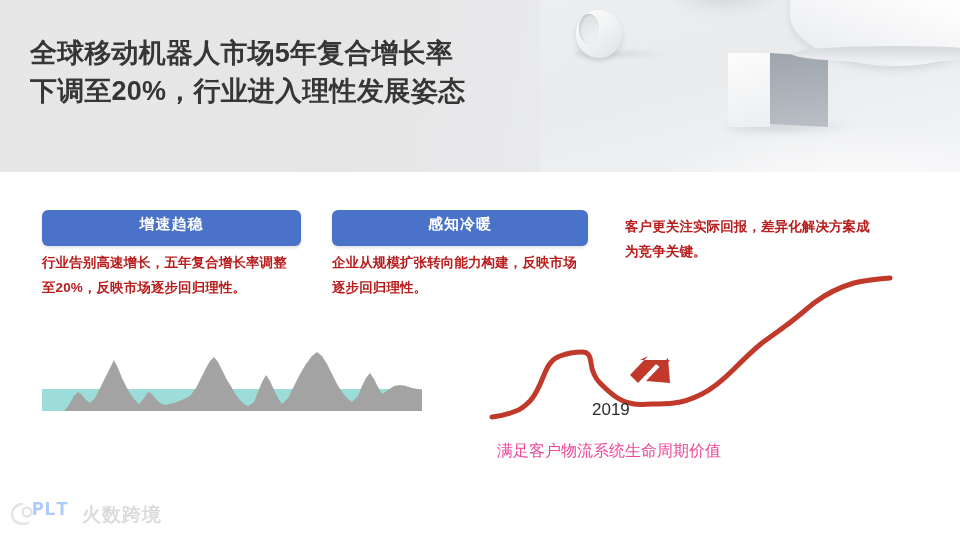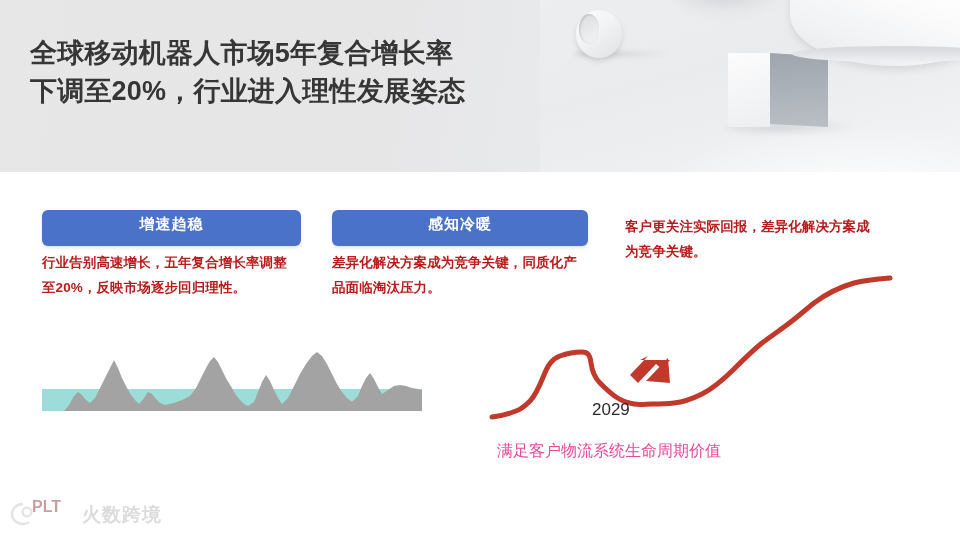--- a/index.html
+++ b/index.html
@@ -228,25 +228,26 @@
     margin-left: 40px;
   }
   .wm-logo {
     position: absolute;
     left: 2px; top: 3px;
     width: 28px; height: 26px;
   }
   .wm-plt {
     position: absolute;
     left: 24px; top: 0px;
-    font-size: 16px;
-    font-weight: bold;
-    color: #7f1d1d;
+    font-size: 20px;
+    font-weight: bold;
+    color: #3b82f6;
     letter-spacing: 0px;
     opacity: 0.85;
+    font-family: Liberation Mono, monospace;
   }
 </style>
 </head>
 <body>
 
 <div class="slide">
 
   <div class="header">
     <div class="header-scene">
       <div class="scene-floor"></div>
@@ -265,21 +266,21 @@
 
   <div class="pillars">
 
     <div class="pillar pillar-1">
       <div class="pillar-badge">增速趋稳</div>
       <div class="pillar-body">行业告别高速增长，五年复合增长率调整至20%，反映市场逐步回归理性。</div>
     </div>
 
     <div class="pillar pillar-2">
       <div class="pillar-badge">感知冷暖</div>
-      <div class="pillar-body">差异化解决方案成为竞争关键，同质化产品面临淘汰压力。</div>
+      <div class="pillar-body">企业从规模扩张转向能力构建，反映市场逐步回归理性。</div>
     </div>
 
     <div class="pillar pillar-3">
       <div class="pillar-body">客户更关注实际回报，差异化解决方案成为竞争关键。</div>
     </div>
   </div>
 
   <svg class="mountain-figure" viewBox="0 0 380 75" preserveAspectRatio="none">
     <rect x="0" y="41" width="380" height="22" fill="#9dddd9"></rect>
     <path fill="#a3a3a3" d="M22,63
@@ -316,21 +317,21 @@
              C274,94 282,86 292,78
              C300,72 306,68 314,62
              C324,55 334,46 344,38
              C356,29 370,22 384,18
              C396,15 408,14 420,13"></path>
     <g>
       <path fill="#c0392b" d="M170,95 L200,95 L192,104 L186,99 L168,118 L160,110 L178,91 Z"></path>
       <polygon fill="#c0392b" points="198,93 200,118 176,116"></polygon>
     </g>
   </svg>
-  <div class="trend-year">2029</div>
+  <div class="trend-year">2019</div>
   <div class="caption-right">满足客户物流系统生命周期价值</div>
 
   <div class="watermark">
     <svg class="wm-logo" viewBox="0 0 28 26">
       <path d="M13,3 C6,3 2,8 2,13 C2,19 7,23 13,23 C16,23 18,22 19,21" fill="none" stroke="#c9c9c9" stroke-width="2.4"></path>
       <circle cx="17" cy="11" r="4.4" fill="none" stroke="#c9c9c9" stroke-width="2.4"></circle>
     </svg>
     <div class="wm-plt">PLT</div>
     <div class="wm-text">火数跨境</div>
   </div>

